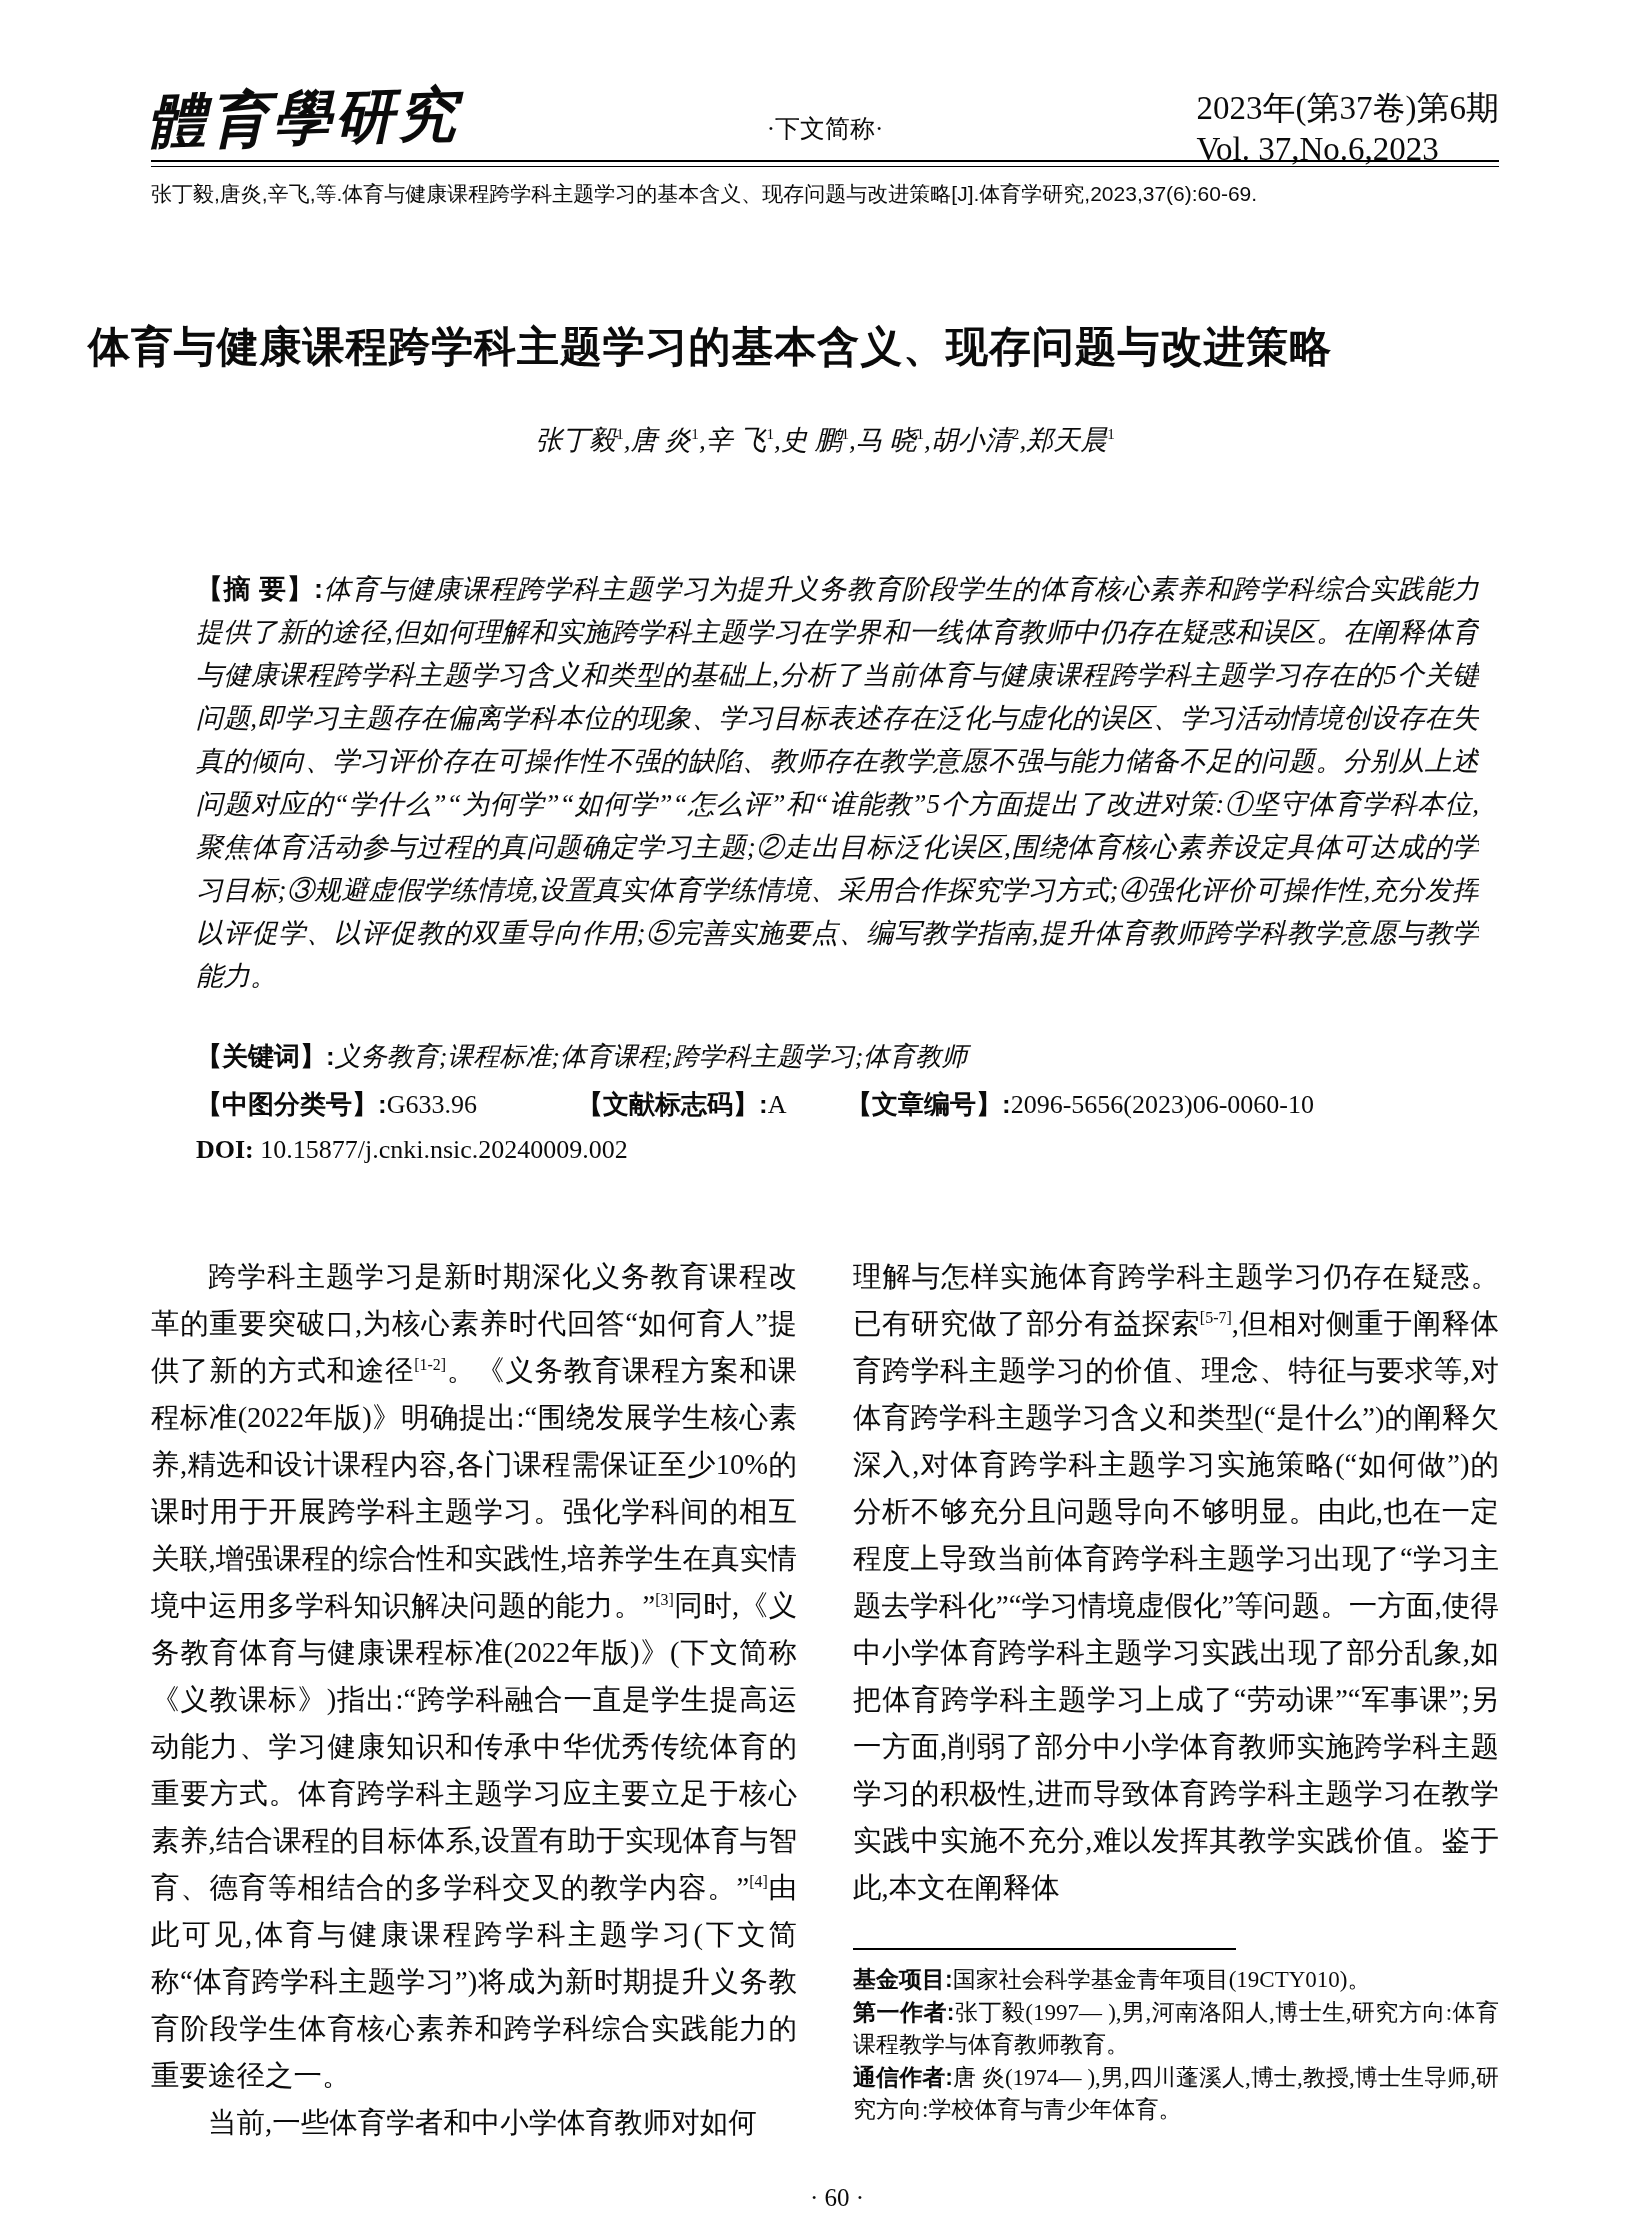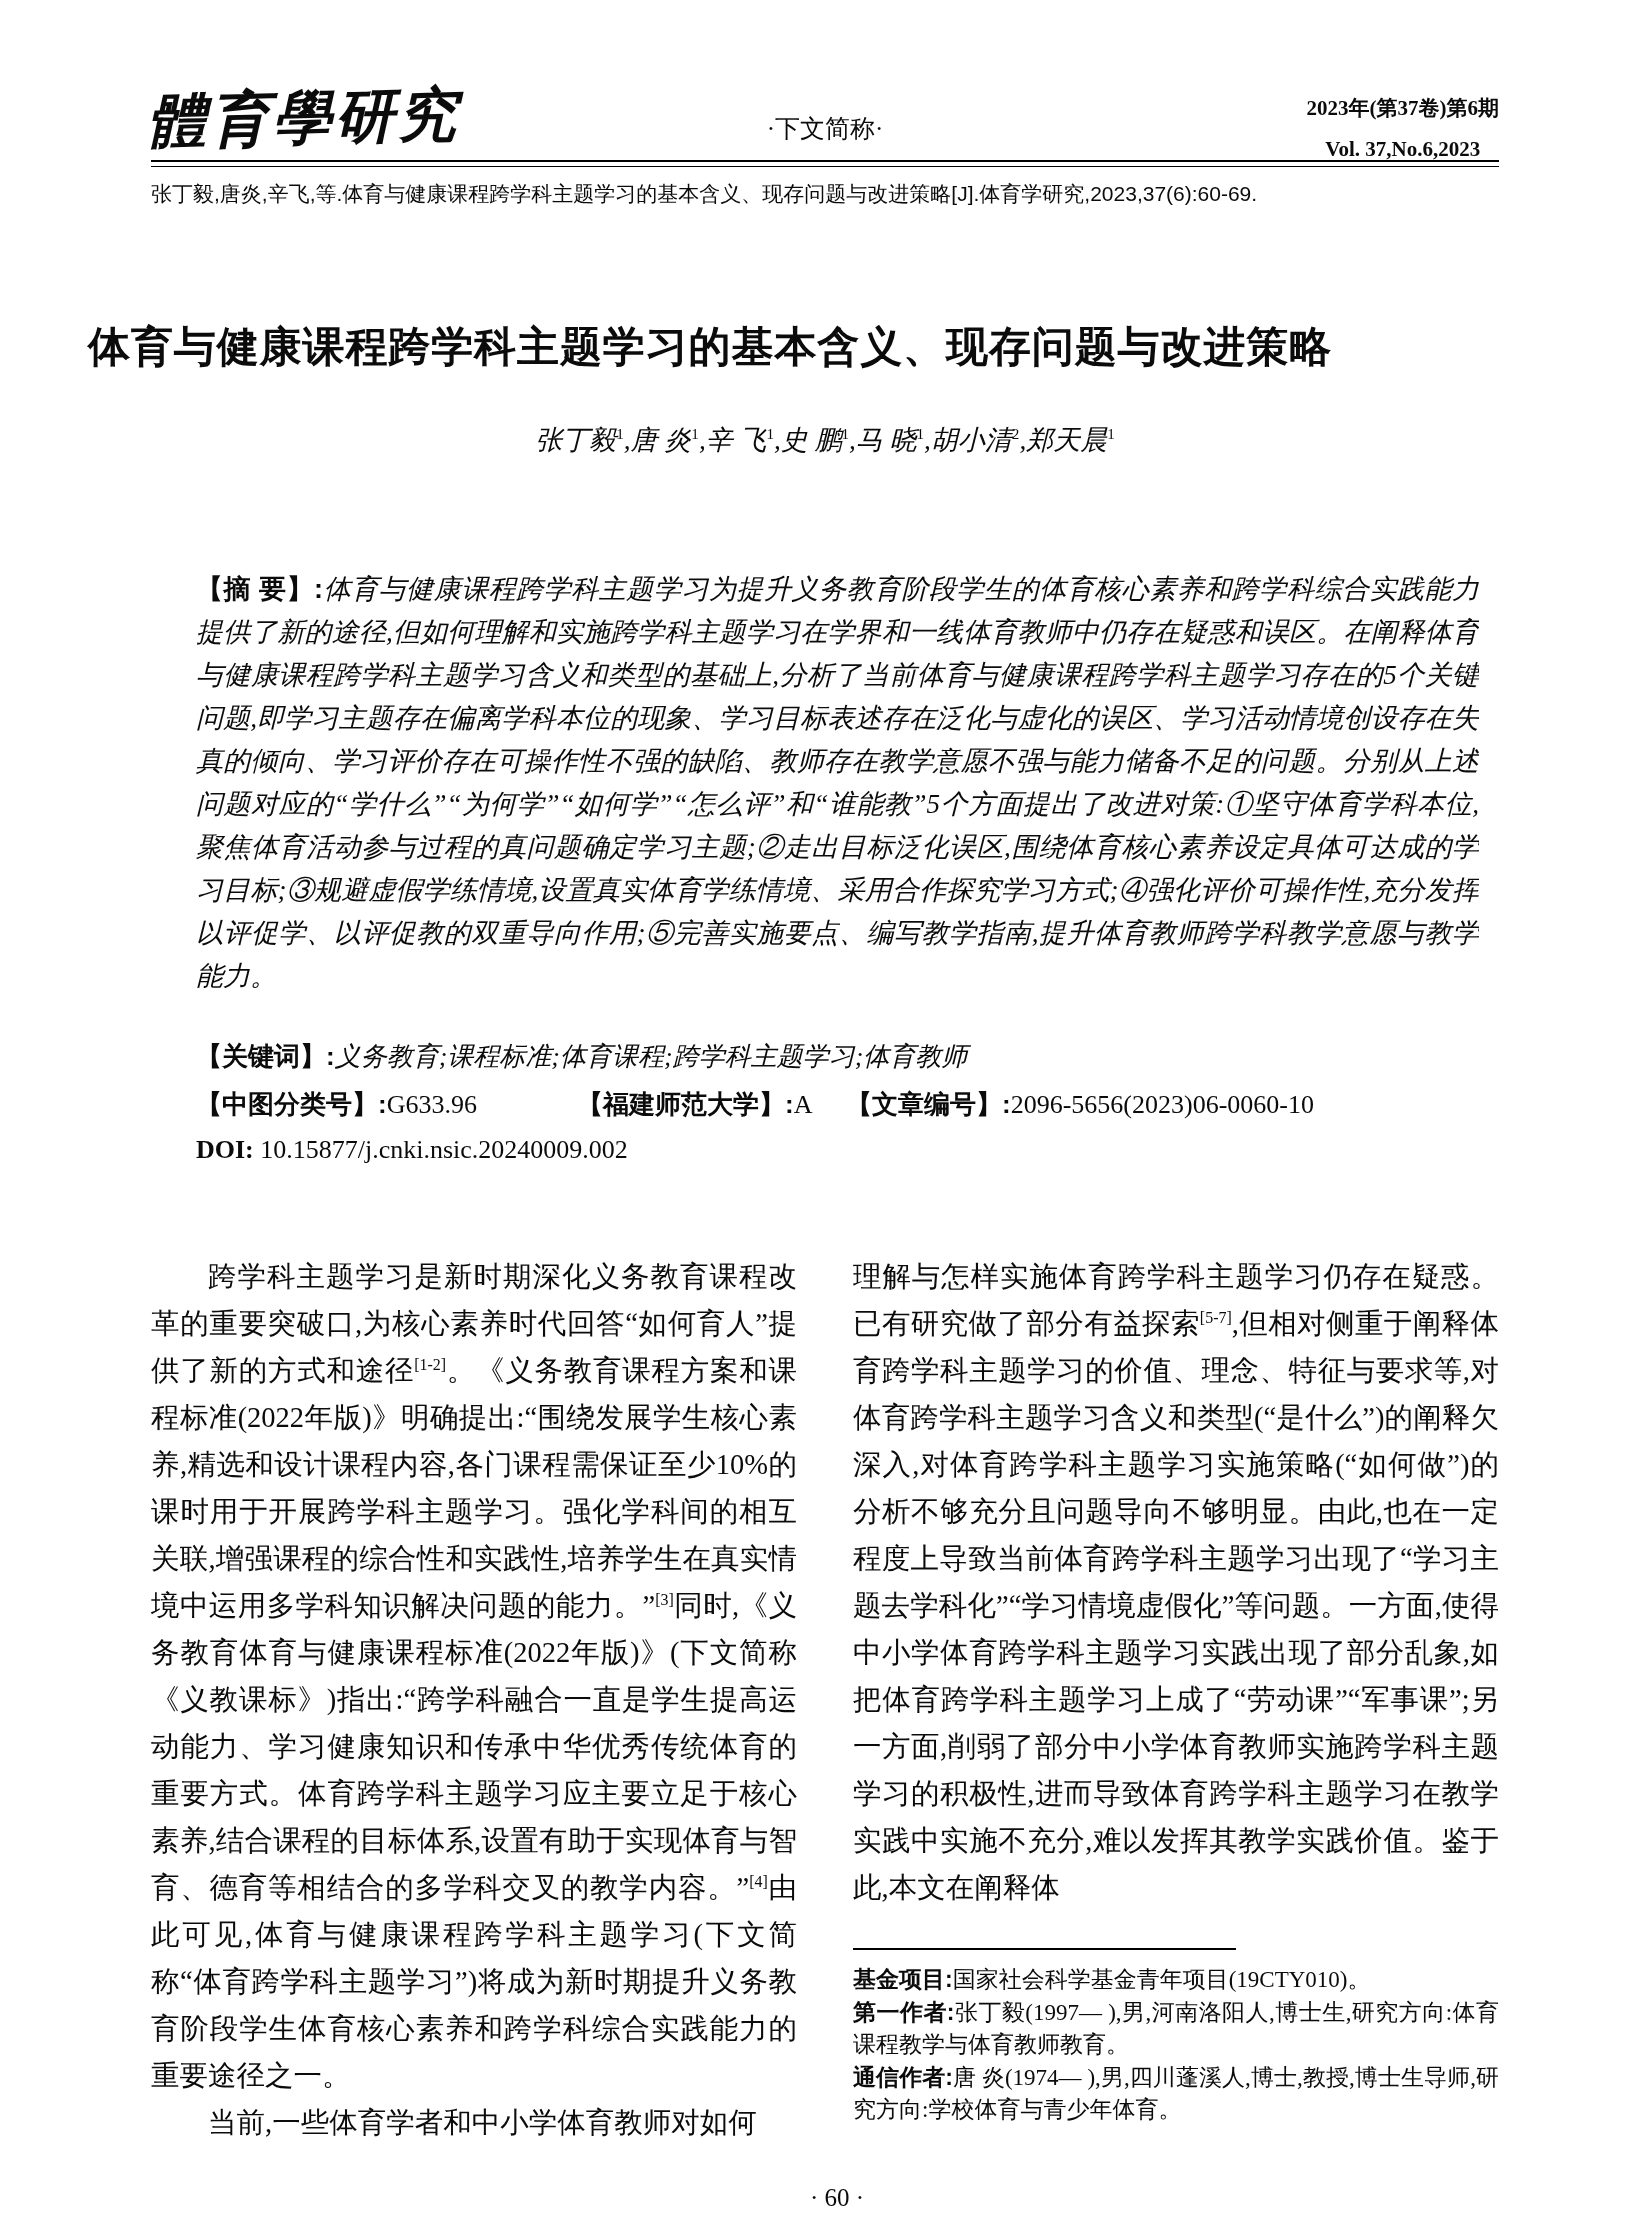--- a/index.html
+++ b/index.html
@@ -6,21 +6,21 @@
   .page{
     position:relative;width:1650px;height:2334px;background:#ffffff;color:#0b0b0b;
     font-family:"Liberation Serif","DejaVu Serif",serif;overflow:hidden;margin:0 auto;
   }
   
   .logo{
     position:absolute;left:147px;top:79px;font-size:59px;font-weight:bold;font-style:italic;
     letter-spacing:3.6px;transform:rotate(-1.5deg);white-space:nowrap;
   }
   .section-label{position:absolute;left:0;top:112px;width:100%;text-align:center;font-size:25px;}
-  .issue{position:absolute;right:151px;top:88px;text-align:center;font-size:21px;line-height:41px;font-weight:bold;}
+  .issue{position:absolute;right:151px;top:88px;text-align:left;font-size:33px;line-height:41px;}
   .double-rule{position:absolute;left:151px;top:160px;width:1348px;height:4px;border-top:2.7px solid #000;border-bottom:1.8px solid #000;}
   .citation{position:absolute;left:151px;top:180px;width:1390px;font-size:21px;white-space:nowrap;font-family:"Liberation Sans","DejaVu Sans",sans-serif;}
   
   .title{position:absolute;left:76px;top:307px;width:1498px;margin:12px;
     font-family:"Liberation Sans","DejaVu Sans",sans-serif;font-weight:bold;font-size:42px;letter-spacing:0.9px;}
   .authors{position:absolute;left:76px;top:422px;width:1498px;text-align:center;font-size:27px;font-style:italic;}
   .authors sup{font-style:normal;}
   .affiliation{position:absolute;left:76px;top:473px;width:1498px;text-align:center;font-size:24px;}
   
   .abstract{position:absolute;left:196px;top:568px;width:1283px;font-size:27px;line-height:43px;
@@ -74,21 +74,21 @@
   <div class="abstract">
     <span class="meta-label">【摘 要】:</span><span class="kai">体育与健康课程跨学科主题学习为提升义务教育阶段学生的体育核心素养和跨学科综合实践能力提供了新的途径,但如何理解和实施跨学科主题学习在学界和一线体育教师中仍存在疑惑和误区。在阐释体育与健康课程跨学科主题学习含义和类型的基础上,分析了当前体育与健康课程跨学科主题学习存在的5个关键问题,即学习主题存在偏离学科本位的现象、学习目标表述存在泛化与虚化的误区、学习活动情境创设存在失真的倾向、学习评价存在可操作性不强的缺陷、教师存在教学意愿不强与能力储备不足的问题。分别从上述问题对应的“学什么”“为何学”“如何学”“怎么评”和“谁能教”5个方面提出了改进对策:①坚守体育学科本位,聚焦体育活动参与过程的真问题确定学习主题;②走出目标泛化误区,围绕体育核心素养设定具体可达成的学习目标;③规避虚假学练情境,设置真实体育学练情境、采用合作探究学习方式;④强化评价可操作性,充分发挥以评促学、以评促教的双重导向作用;⑤完善实施要点、编写教学指南,提升体育教师跨学科教学意愿与教学能力。</span>
   </div>
 
   <div class="keywords">
     <span class="meta-label">【关键词】:</span><span class="kai">义务教育;课程标准;体育课程;跨学科主题学习;体育教师</span>
   </div>
 
   <div class="clc-line">
     <span class="clc-item i0"><span class="meta-label">【中图分类号】:</span><span>G633.96</span></span>
-    <span class="clc-item i1"><span class="meta-label">【福建师范大学】:</span><span>A</span></span>
+    <span class="clc-item i1"><span class="meta-label">【文献标志码】:</span><span>A</span></span>
     <span class="clc-item i2"><span class="meta-label">【文章编号】:</span><span>2096-5656(2023)06-0060-10</span></span>
   </div>
 
   <div class="doi-line">
     <span class="meta-label">DOI:</span>
     <span>10.15877/j.cnki.nsic.20240009.002</span>
   </div>
 
   <div class="col col-left" id="colLeft">
       <p class="body-para indent"><span>跨学科主题学习是新时期深化义务教育课程改革的重要突破口,为核心素养时代回答“如何育人”提供了新的方式和途径</span><sup>[1-2]</sup><span>。《义务教育课程方案和课程标准(2022年版)》明确提出:“围绕发展学生核心素养,精选和设计课程内容,各门课程需保证至少10%的课时用于开展跨学科主题学习。强化学科间的相互关联,增强课程的综合性和实践性,培养学生在真实情境中运用多学科知识解决问题的能力。”</span><sup>[3]</sup><span>同时,《义务教育体育与健康课程标准(2022年版)》(下文简称《义教课标》)指出:“跨学科融合一直是学生提高运动能力、学习健康知识和传承中华优秀传统体育的重要方式。体育跨学科主题学习应主要立足于核心素养,结合课程的目标体系,设置有助于实现体育与智育、德育等相结合的多学科交叉的教学内容。”</span><sup>[4]</sup><span>由此可见,体育与健康课程跨学科主题学习(下文简称“体育跨学科主题学习”)将成为新时期提升义务教育阶段学生体育核心素养和跨学科综合实践能力的重要途径之一。</span></p>

